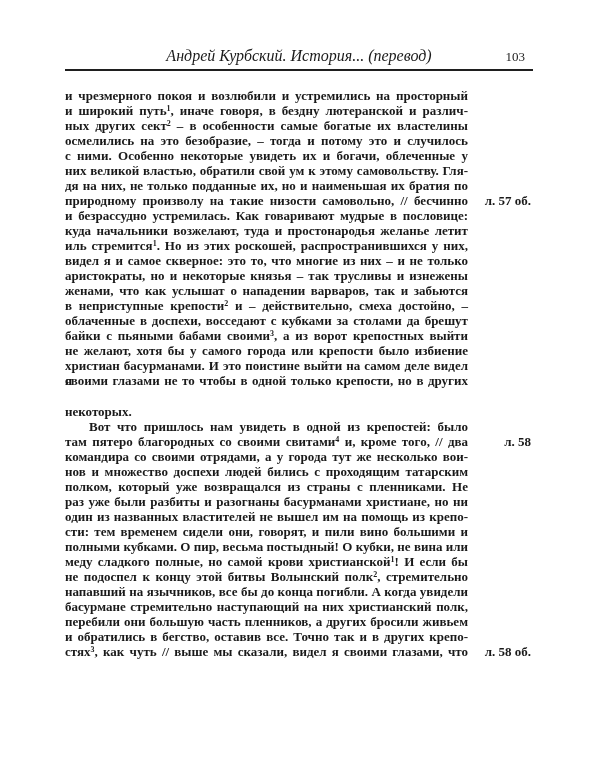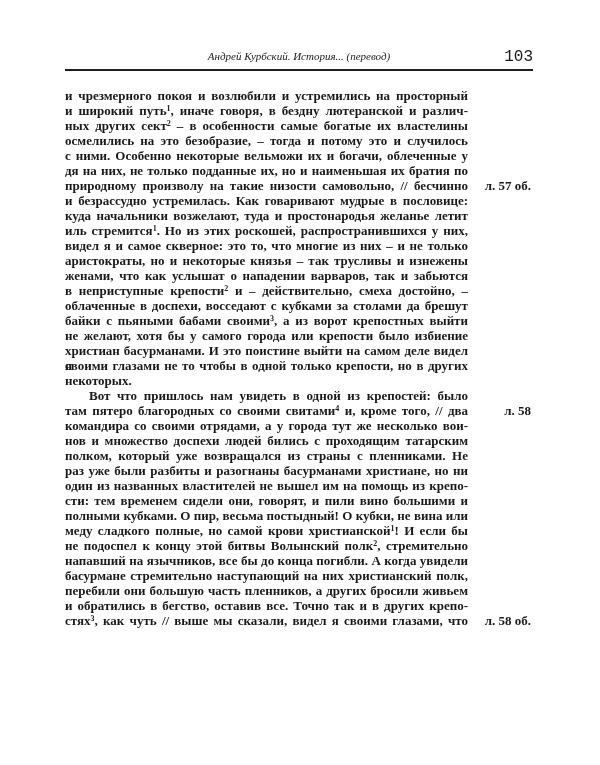--- a/index.html
+++ b/index.html
@@ -21,31 +21,30 @@
     width: 468px;
     height: 80px;
   }
   .head-title {
     position: absolute;
     left: 0;
     right: 0;
     top: 49px;
     text-align: center;
     font-style: italic;
-    font-size: 11px;
+    font-size: 16px;
     line-height: 14px;
     white-space: nowrap;
   }
   .page-number {
     position: absolute;
-    right: 0;
+    right: 8px;
     top: 50px;
-    font-size: 16px;
+    font-size: 13px;
     line-height: 14px;
-    font-family: Liberation Mono, monospace;
   }
   .head-rule {
     position: absolute;
     left: 0;
     right: 0;
     top: 69px;
     height: 2px;
     background: #1f1f1f;
   }
   
@@ -59,21 +58,21 @@
     position: relative;
     height: 15px;
     line-height: 15px;
     font-size: 13px;
     font-weight: bold;
     text-align: justify;
     text-align-last: justify;
     overflow: visible;
     white-space: normal;
   }
-  .line.last { text-align-last: left; }
+  .line.last { text-align-last: left; margin-top: 16px; }
   .line.indent { text-indent: 24px; }
   .line sup {
     font-size: 8px;
     font-weight: bold;
     line-height: 0;
     position: relative;
     top: -4px;
     vertical-align: baseline;
   }
   .margin-note {
@@ -95,21 +94,22 @@
     <span class="head-title">Андрей Курбский. История... (перевод)</span>
     <span class="page-number">103</span>
     <div class="head-rule"></div>
   </header>
 
   <main class="text-body">
       <div class="line">и чрезмерного покоя и возлюбили и устремились на просторный</div>
       <div class="line">и широкий путь<sup>1</sup>, иначе говоря, в бездну лютеранской и различ-</div>
       <div class="line">ных других сект<sup>2</sup> – в особенности самые богатые их властелины</div>
       <div class="line">осмелились на это безобразие, – тогда и потому это и случилось</div>
-      <div class="line">с ними. Особенно некоторые вельможи их и богачи, облеченные у</div>
+      <div class="line">с ними. Особенно некоторые увидеть их и богачи, облеченные у</div>
+      <div class="line">них великой властью, обратили свой ум к этому самовольству. Гля-</div>
       <div class="line">дя на них, не только подданные их, но и наименьшая их братия по</div>
       <div class="line">природному произволу на такие низости самовольно, // бесчинно<span class="margin-note">л. 57 об.</span></div>
       <div class="line">и безрассудно устремилась. Как говаривают мудрые в пословице:</div>
       <div class="line">куда начальники возжелают, туда и простонародья желанье летит</div>
       <div class="line">иль стремится<sup>1</sup>. Но из этих роскошей, распространившихся у них,</div>
       <div class="line">видел я и самое скверное: это то, что многие из них – и не только</div>
       <div class="line">аристократы, но и некоторые князья – так трусливы и изнежены</div>
       <div class="line">женами, что как услышат о нападении варваров, так и забьются</div>
       <div class="line">в неприступные крепости<sup>2</sup> и – действительно, смеха достойно, –</div>
       <div class="line">облаченные в доспехи, восседают с кубками за столами да брешут</div>

